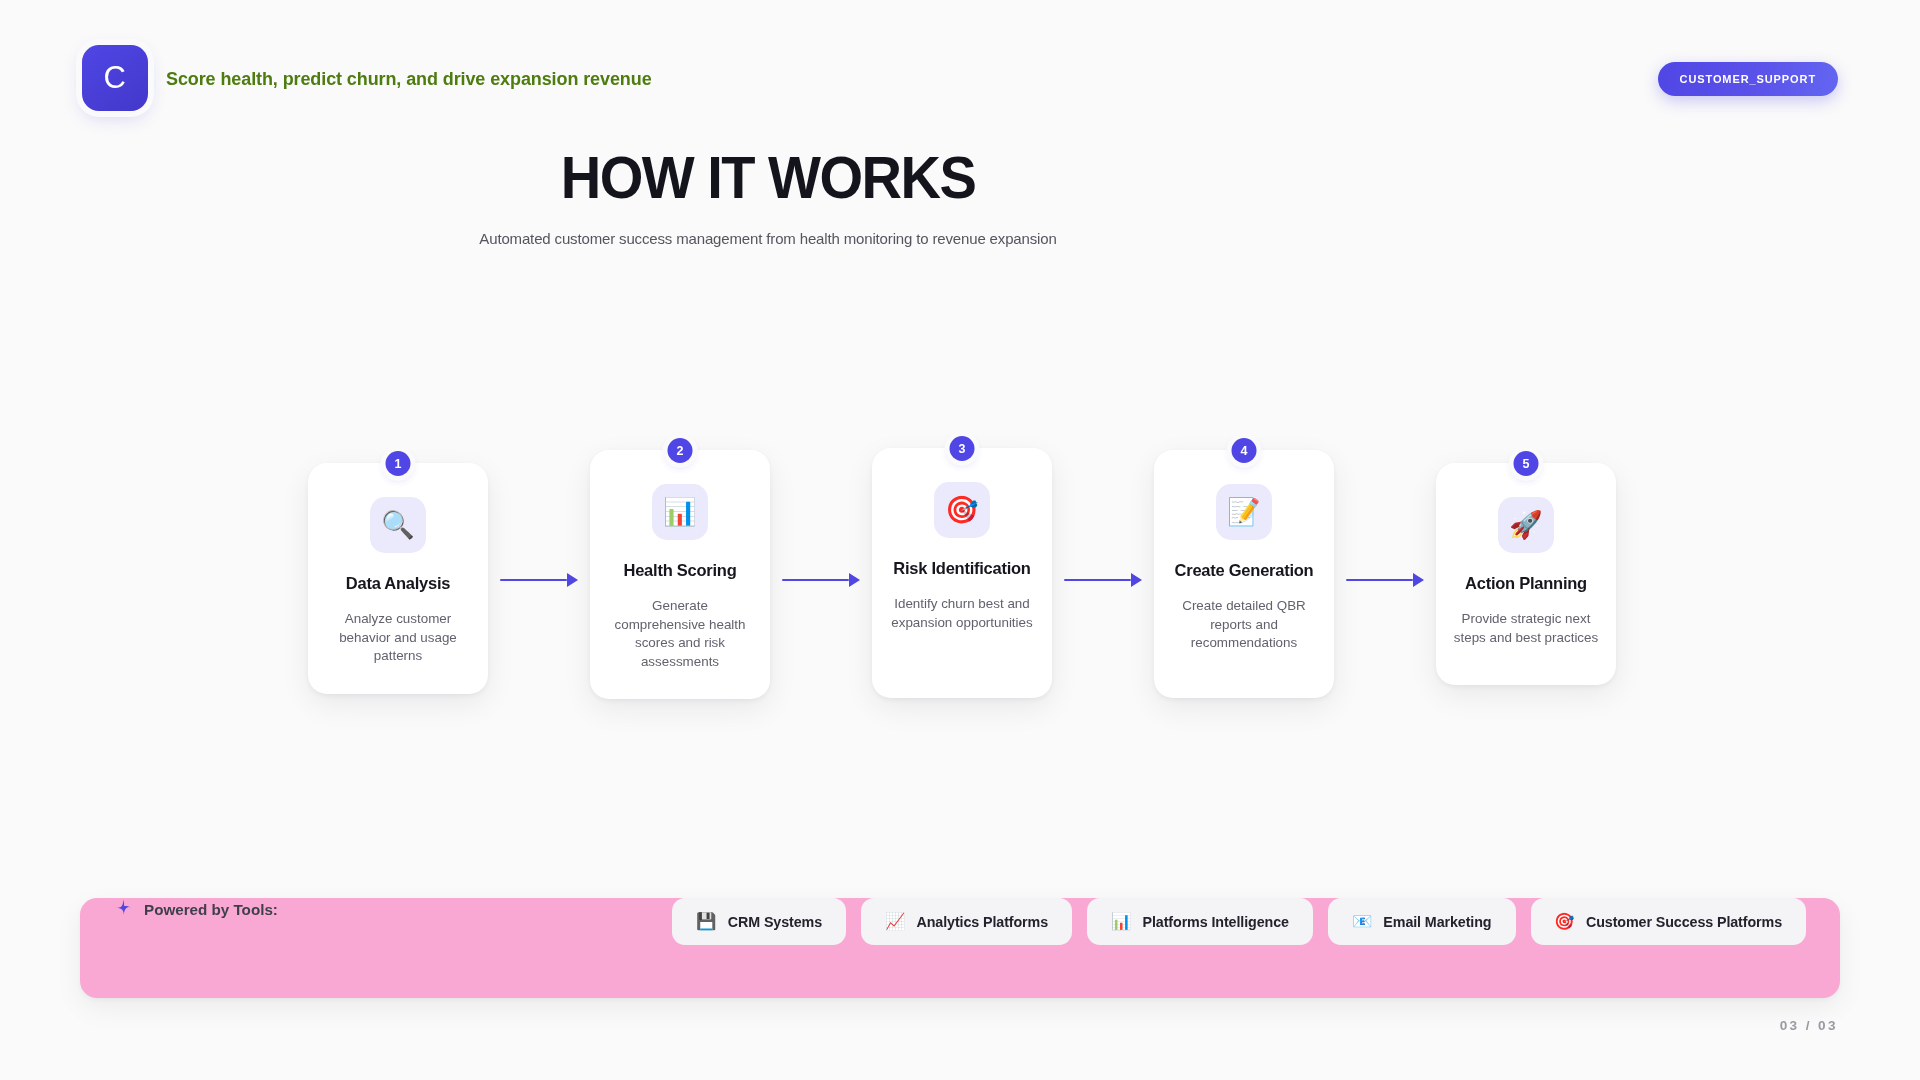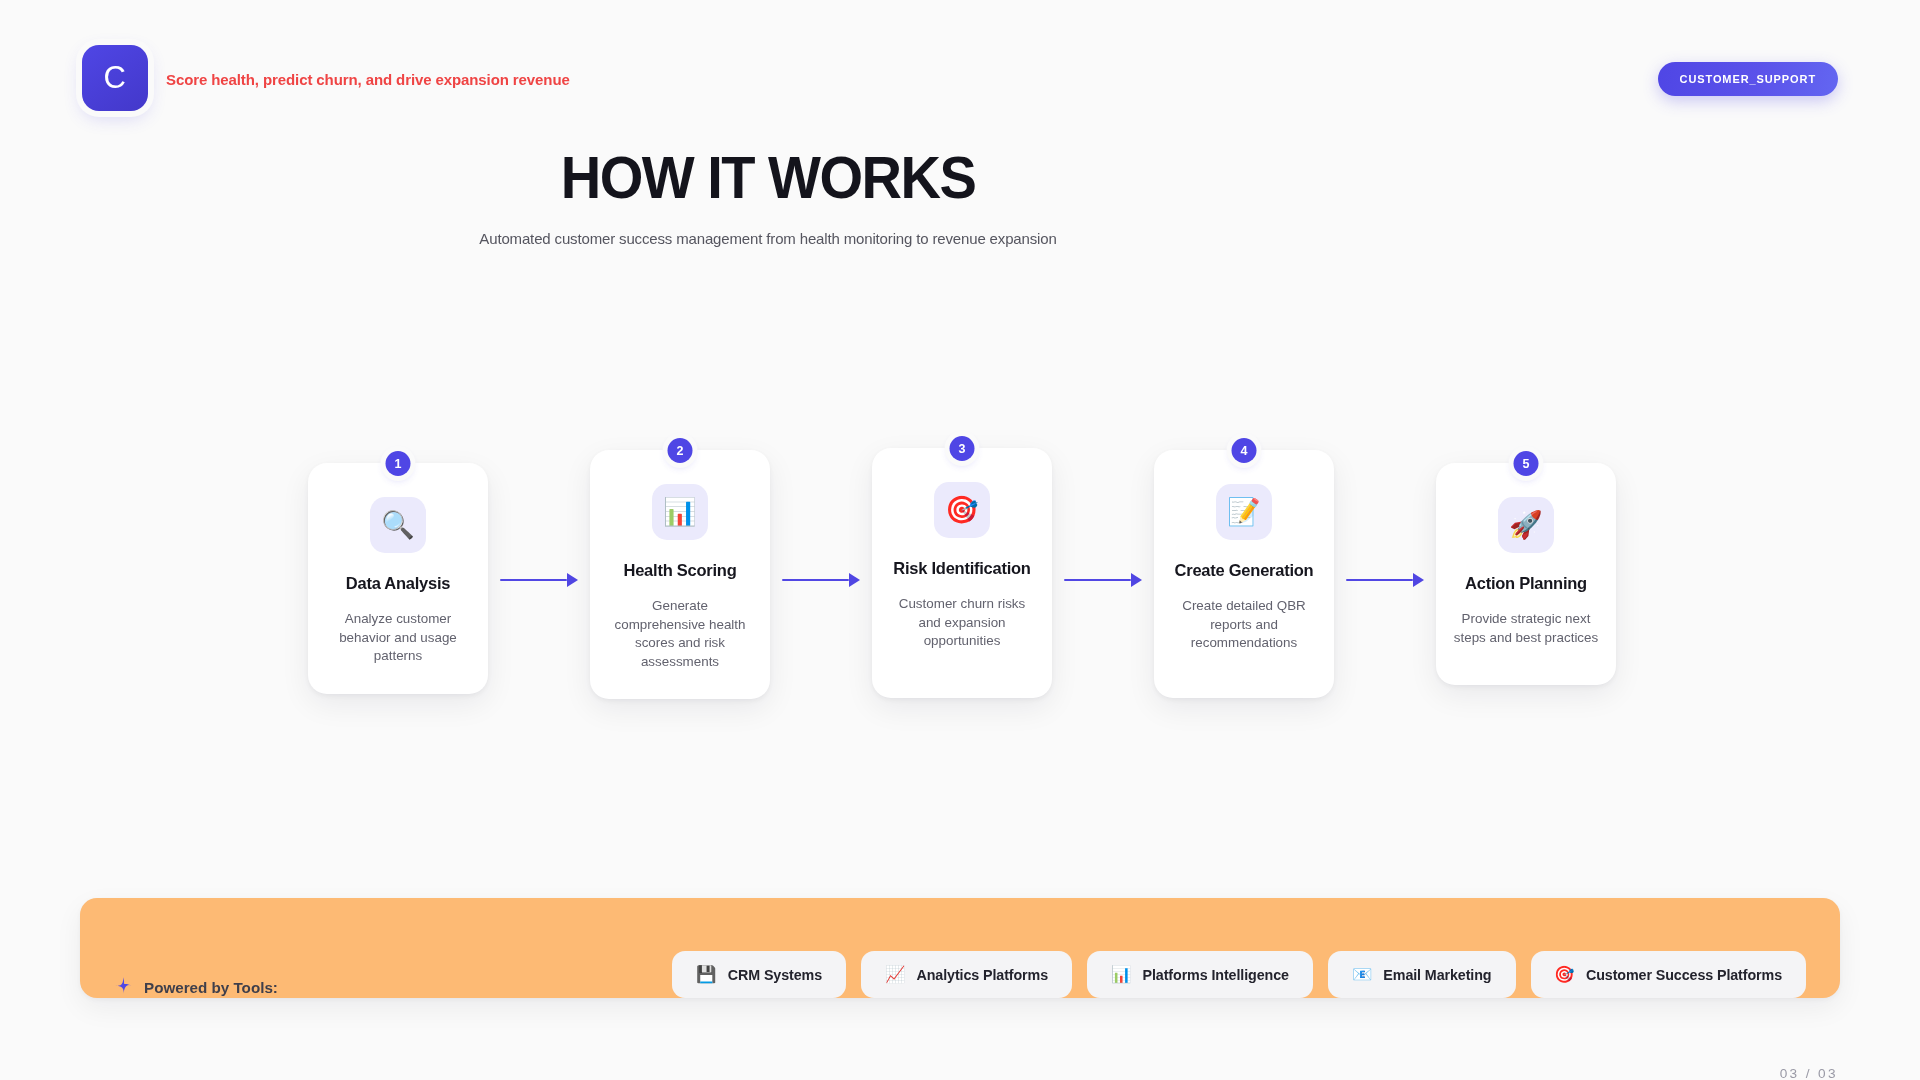--- a/index.html
+++ b/index.html
@@ -49,23 +49,23 @@
   .brand-text { padding-bottom: 2px; }
   .brand-title {
     font-size: 25.5px;
     font-weight: bold;
     letter-spacing: -0.2px;
     color: #17171f;
     line-height: 1.15;
     text-transform: uppercase;
   }
   .brand-sub {
-    font-size: 15px;
-    font-weight: bold;
-    color: #ef4444;
+    font-size: 18px;
+    font-weight: bold;
+    color: #4d7c0f;
     margin-top: 5px;
     letter-spacing: -0.1px;
   }
   .agent-badge {
     position: absolute;
     right: 82px;
     top: 62px;
     height: 34px;
     padding: 0 22px;
     border-radius: 19px;
@@ -183,25 +183,25 @@
     border-bottom: 7px solid transparent;
   }
 
   
   .tools-panel {
     position: absolute;
     left: 80px;
     top: 898px;
     width: 1760px;
     height: 100px;
-    background: #fdba74;
+    background: #f9a8d4;
     border-radius: 17px;
     box-shadow: 0 2px 5px rgba(20,20,40,.04), 0 10px 28px rgba(20,20,40,.06);
     display: flex;
-    align-items: flex-end;
+    align-items: flex-start;
     padding: 0 34px;
   }
   .tools-label {
     display: flex;
     align-items: center;
     gap: 11px;
     font-size: 15.2px;
     font-weight: bold;
     color: #3f3f4b;
     white-space: nowrap;
@@ -226,23 +226,23 @@
     color: #23232d;
     white-space: nowrap;
     letter-spacing: -0.1px;
   }
   .chip-icon { font-size: 16.5px; line-height: 1; }
 
   
   .page-indicator {
     position: absolute;
     right: 82px;
-    top: 1066px;
+    top: 1018px;
     font-size: 13.6px;
-    font-weight: normal;
+    font-weight: bold;
     color: #9a9aa6;
     letter-spacing: 2.4px;
   }
 </style>
 </head>
 <body>
 
 <div class="header">
   <div class="brand">
     <div class="logo-tile">C</div>
@@ -276,21 +276,21 @@
       <div class="step-desc">Generate comprehensive health scores and risk assessments</div>
     </div>
     <div class="arrow" style="left: 782px; width: 78px;">
       <div class="shaft"></div>
       <div class="head"></div>
     </div>
     <div class="step" style="left: 872px; top: 8px; min-height: 250px;">
       <div class="step-badge">3</div>
       <div class="step-icon">🎯</div>
       <div class="step-title">Risk Identification</div>
-      <div class="step-desc">Customer churn risks and expansion opportunities</div>
+      <div class="step-desc">Identify churn best and expansion opportunities</div>
     </div>
     <div class="arrow" style="left: 1064px; width: 78px;">
       <div class="shaft"></div>
       <div class="head"></div>
     </div>
     <div class="step" style="left: 1154px; top: 10px; min-height: 248px;">
       <div class="step-badge">4</div>
       <div class="step-icon">📝</div>
       <div class="step-title">Create Generation</div>
       <div class="step-desc">Create detailed QBR reports and recommendations</div>

